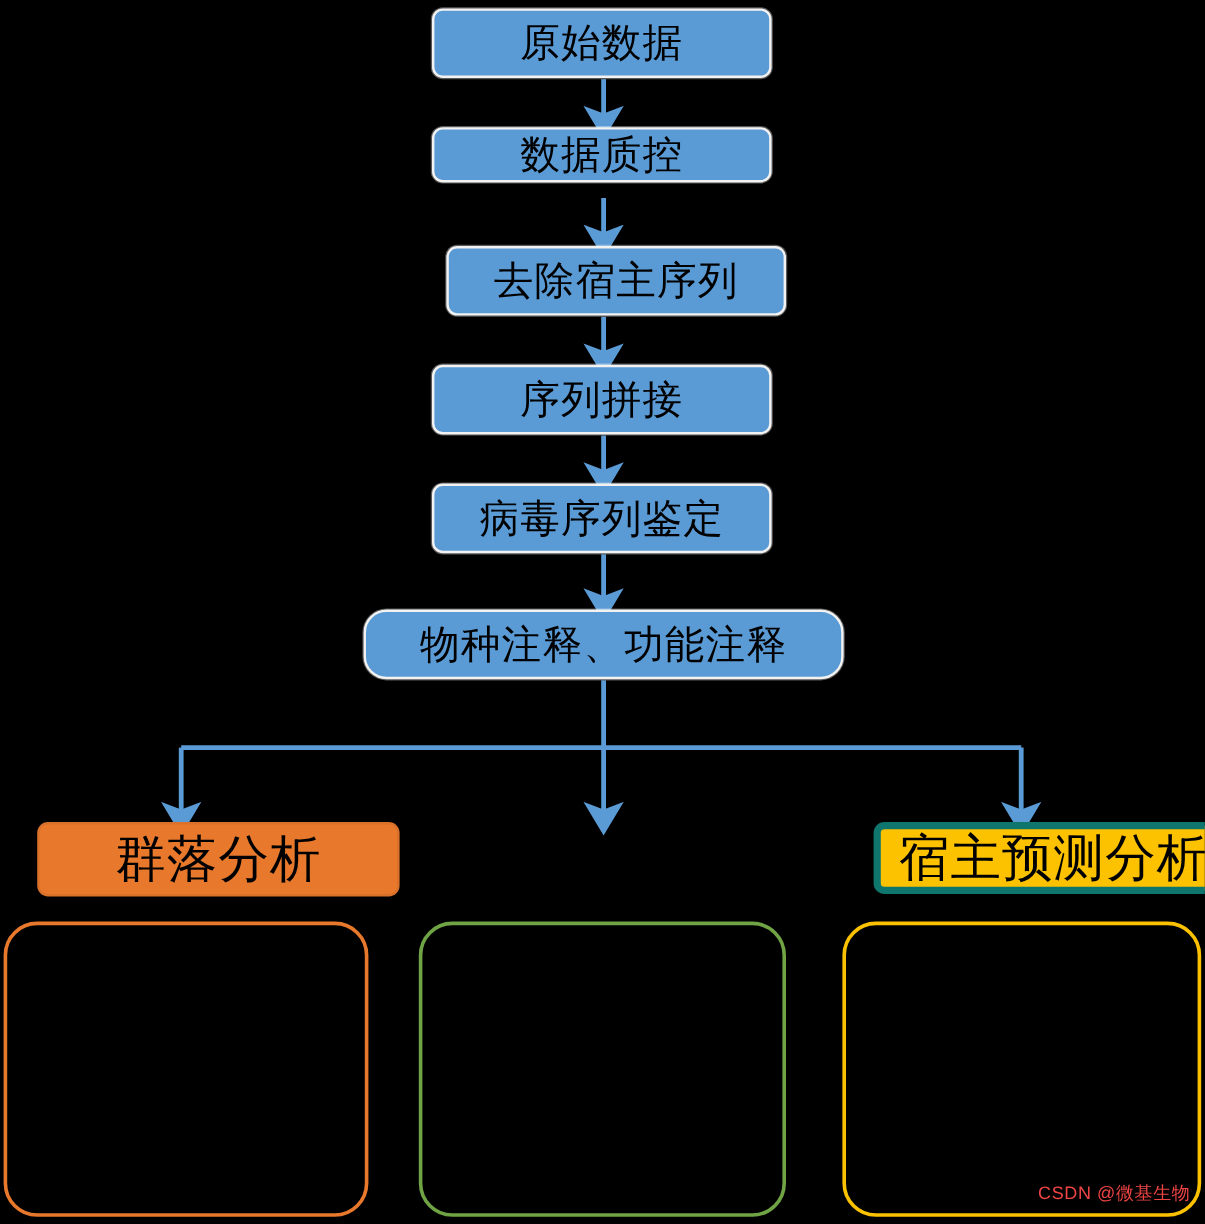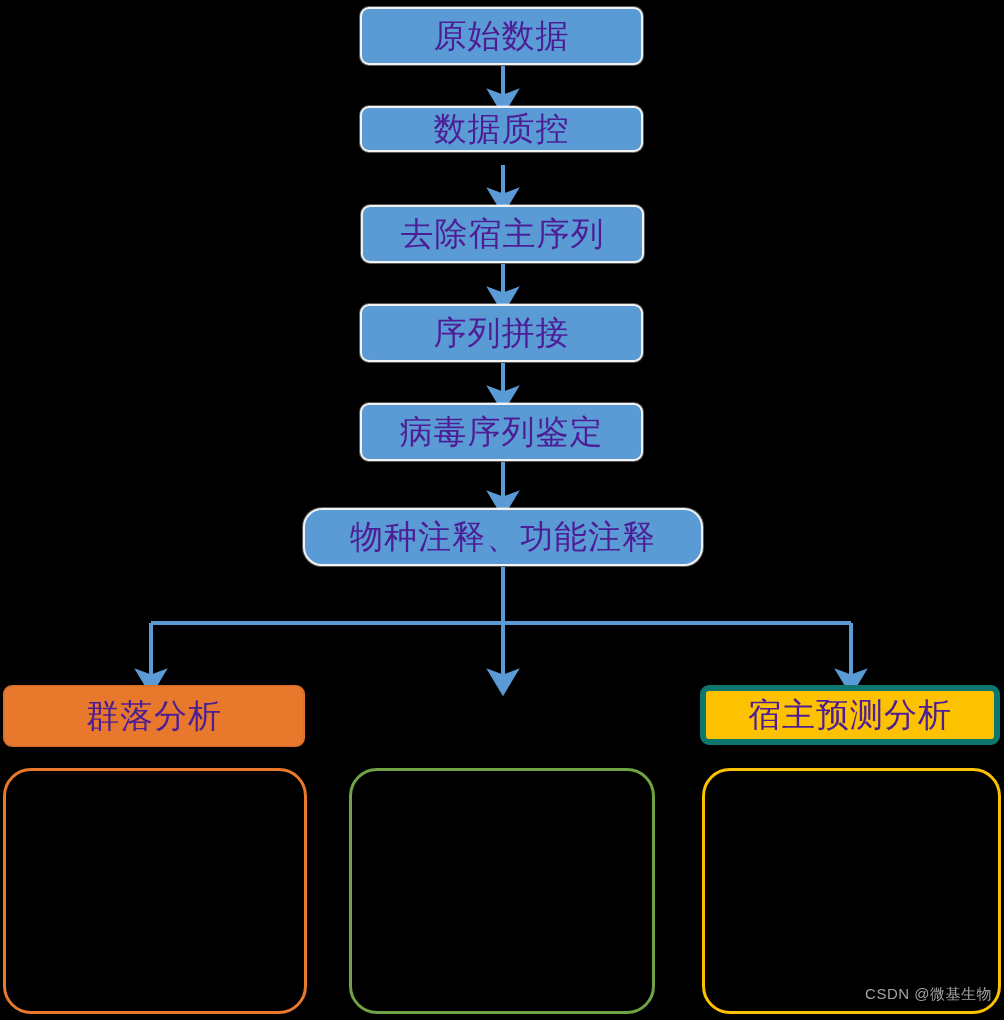--- a/index.html
+++ b/index.html
@@ -10,40 +10,41 @@
   #canvas{position:absolute;inset:0;width:1004px;height:1020px;}
 
   
   #wires{position:absolute;left:0;top:0;width:1004px;height:1020px;pointer-events:none;}
 
   
   .node{
     position:absolute;
     box-sizing:border-box;
     display:flex;align-items:center;justify-content:center;
-    color:#4c1d95;
+    color:#000000;
     white-space:nowrap;
     letter-spacing:1px;
   }
   .node-label{pointer-events:none;}
 
   
   .stage{
     background:#5B9BD5;
     border-radius:9px;
     border:2px solid #f2f2f2;
     box-shadow:0 0 0 1px rgba(255,255,255,.35);
     font-size:33px;
   }
   .stage.wide{font-size:33px;border-radius:19px;}
 
   
   .cat{
     border-radius:9px;
-    font-size:33px;
+    font-size:42px;
+    margin-left:28px;
   }
   .cat.orange{background:#E8792C;border:2px solid #D9712A;}
   .cat.green {background:#6FA344;border:2px solid #669A3C;}
   .cat.yellow{background:#FCC200;border:6px solid #0f766e;}
 
   
   .panel{
     position:absolute;
     box-sizing:border-box;
     background:#000;
@@ -51,21 +52,21 @@
     border-width:3px;border-style:solid;
   }
   .panel.orange{border-color:#E8792C;}
   .panel.green {border-color:#6FA344;}
   .panel.yellow{border-color:#FCC200;}
 
   
   .watermark{
     position:absolute;
     right:12px;bottom:16px;
-    color:#a3a3a3;
+    color:#ef4444;
     font-size:15px;
     letter-spacing:.5px;
     white-space:nowrap;
     margin-left:23px;
   }
 </style>
 </head>
 <body>
 
 <div id="canvas">
@@ -95,21 +96,21 @@
   </svg>
 
   <div class="node stage" style="left:360px;top:7px;width:283px;height:58px;">
     <span class="node-label">原始数据</span>
   </div>
 
   <div class="node stage" style="left:360px;top:106px;width:283px;height:46px;">
     <span class="node-label">数据质控</span>
   </div>
 
-  <div class="node stage" style="left:361px;top:205px;width:283px;height:58px;">
+  <div class="node stage" style="left:372px;top:205px;width:283px;height:58px;">
     <span class="node-label">去除宿主序列</span>
   </div>
 
   <div class="node stage" style="left:360px;top:304px;width:283px;height:58px;">
     <span class="node-label">序列拼接</span>
   </div>
 
   <div class="node stage" style="left:360px;top:403px;width:283px;height:58px;">
     <span class="node-label">病毒序列鉴定</span>
   </div>

